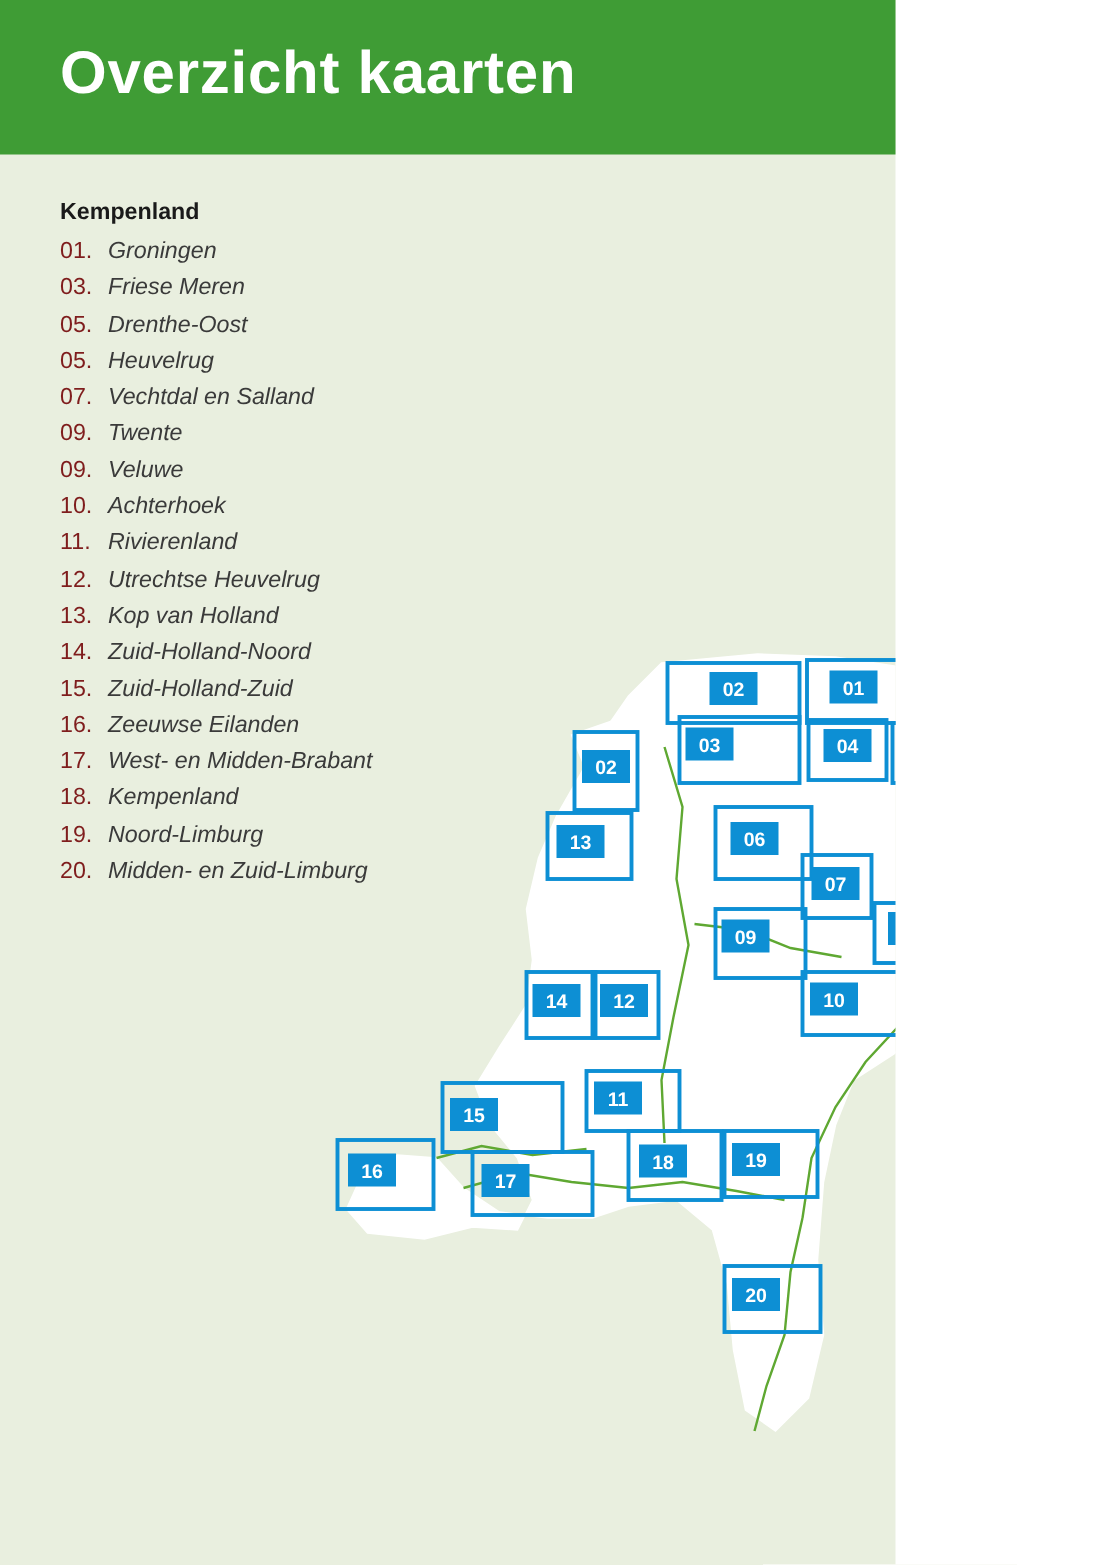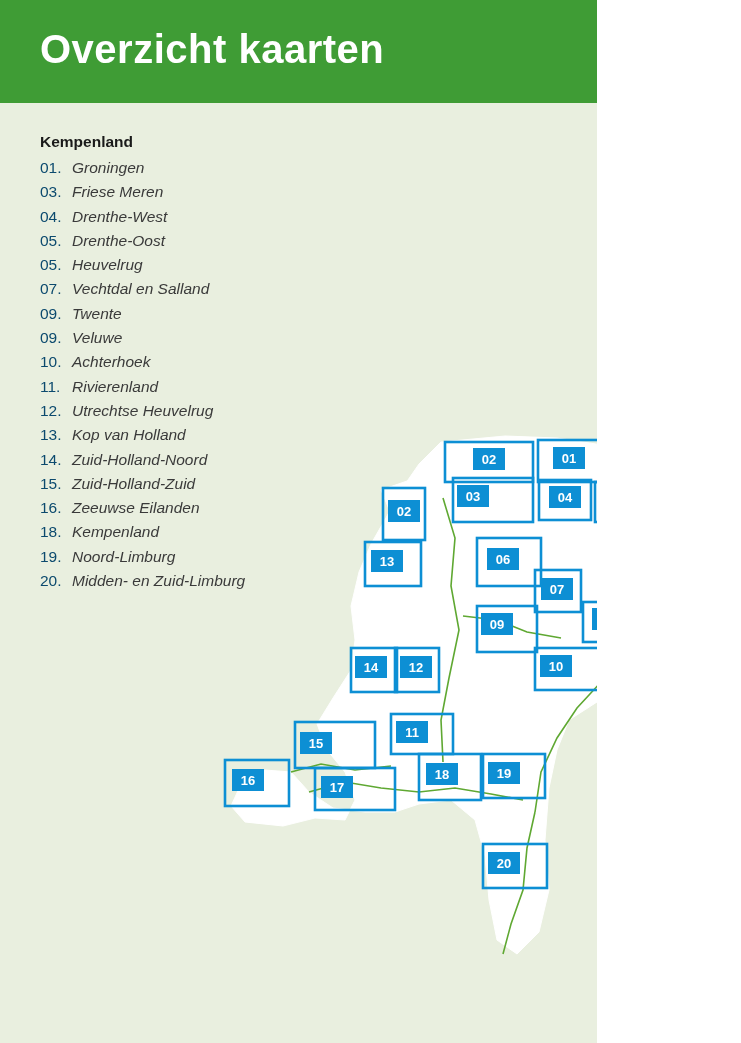--- a/index.html
+++ b/index.html
@@ -46,21 +46,21 @@
   .legend-row {
     display: flex;
     align-items: baseline;
     margin-bottom: 6.3px;
     color: #3a3a3a;
     font-size: 15.5px;
   }
   .legend-num {
     width: 32px;
     flex: 0 0 32px;
-    color: #0c4a6e;
+    color: #7f1d1d;
   }
   .legend-label { white-space: nowrap; font-style: italic; }
 
   
   #map {
     position: absolute;
     left: 205px; top: 420px;
     width: 520px; height: 580px;
   }
   #map svg { display: block; }
@@ -105,24 +105,20 @@
     <div id="legend-list">
         <div class="legend-row">
           <span class="legend-num">01.</span>
           <span class="legend-label">Groningen</span>
         </div>
         <div class="legend-row">
           <span class="legend-num">03.</span>
           <span class="legend-label">Friese Meren</span>
         </div>
         <div class="legend-row">
-          <span class="legend-num">04.</span>
-          <span class="legend-label">Drenthe-West</span>
-        </div>
-        <div class="legend-row">
           <span class="legend-num">05.</span>
           <span class="legend-label">Drenthe-Oost</span>
         </div>
         <div class="legend-row">
           <span class="legend-num">05.</span>
           <span class="legend-label">Heuvelrug</span>
         </div>
         <div class="legend-row">
           <span class="legend-num">07.</span>
           <span class="legend-label">Vechtdal en Salland</span>
@@ -155,20 +151,24 @@
           <span class="legend-num">14.</span>
           <span class="legend-label">Zuid-Holland-Noord</span>
         </div>
         <div class="legend-row">
           <span class="legend-num">15.</span>
           <span class="legend-label">Zuid-Holland-Zuid</span>
         </div>
         <div class="legend-row">
           <span class="legend-num">16.</span>
           <span class="legend-label">Zeeuwse Eilanden</span>
+        </div>
+        <div class="legend-row">
+          <span class="legend-num">17.</span>
+          <span class="legend-label">West- en Midden-Brabant</span>
         </div>
         <div class="legend-row">
           <span class="legend-num">18.</span>
           <span class="legend-label">Kempenland</span>
         </div>
         <div class="legend-row">
           <span class="legend-num">19.</span>
           <span class="legend-label">Noord-Limburg</span>
         </div>
         <div class="legend-row">

